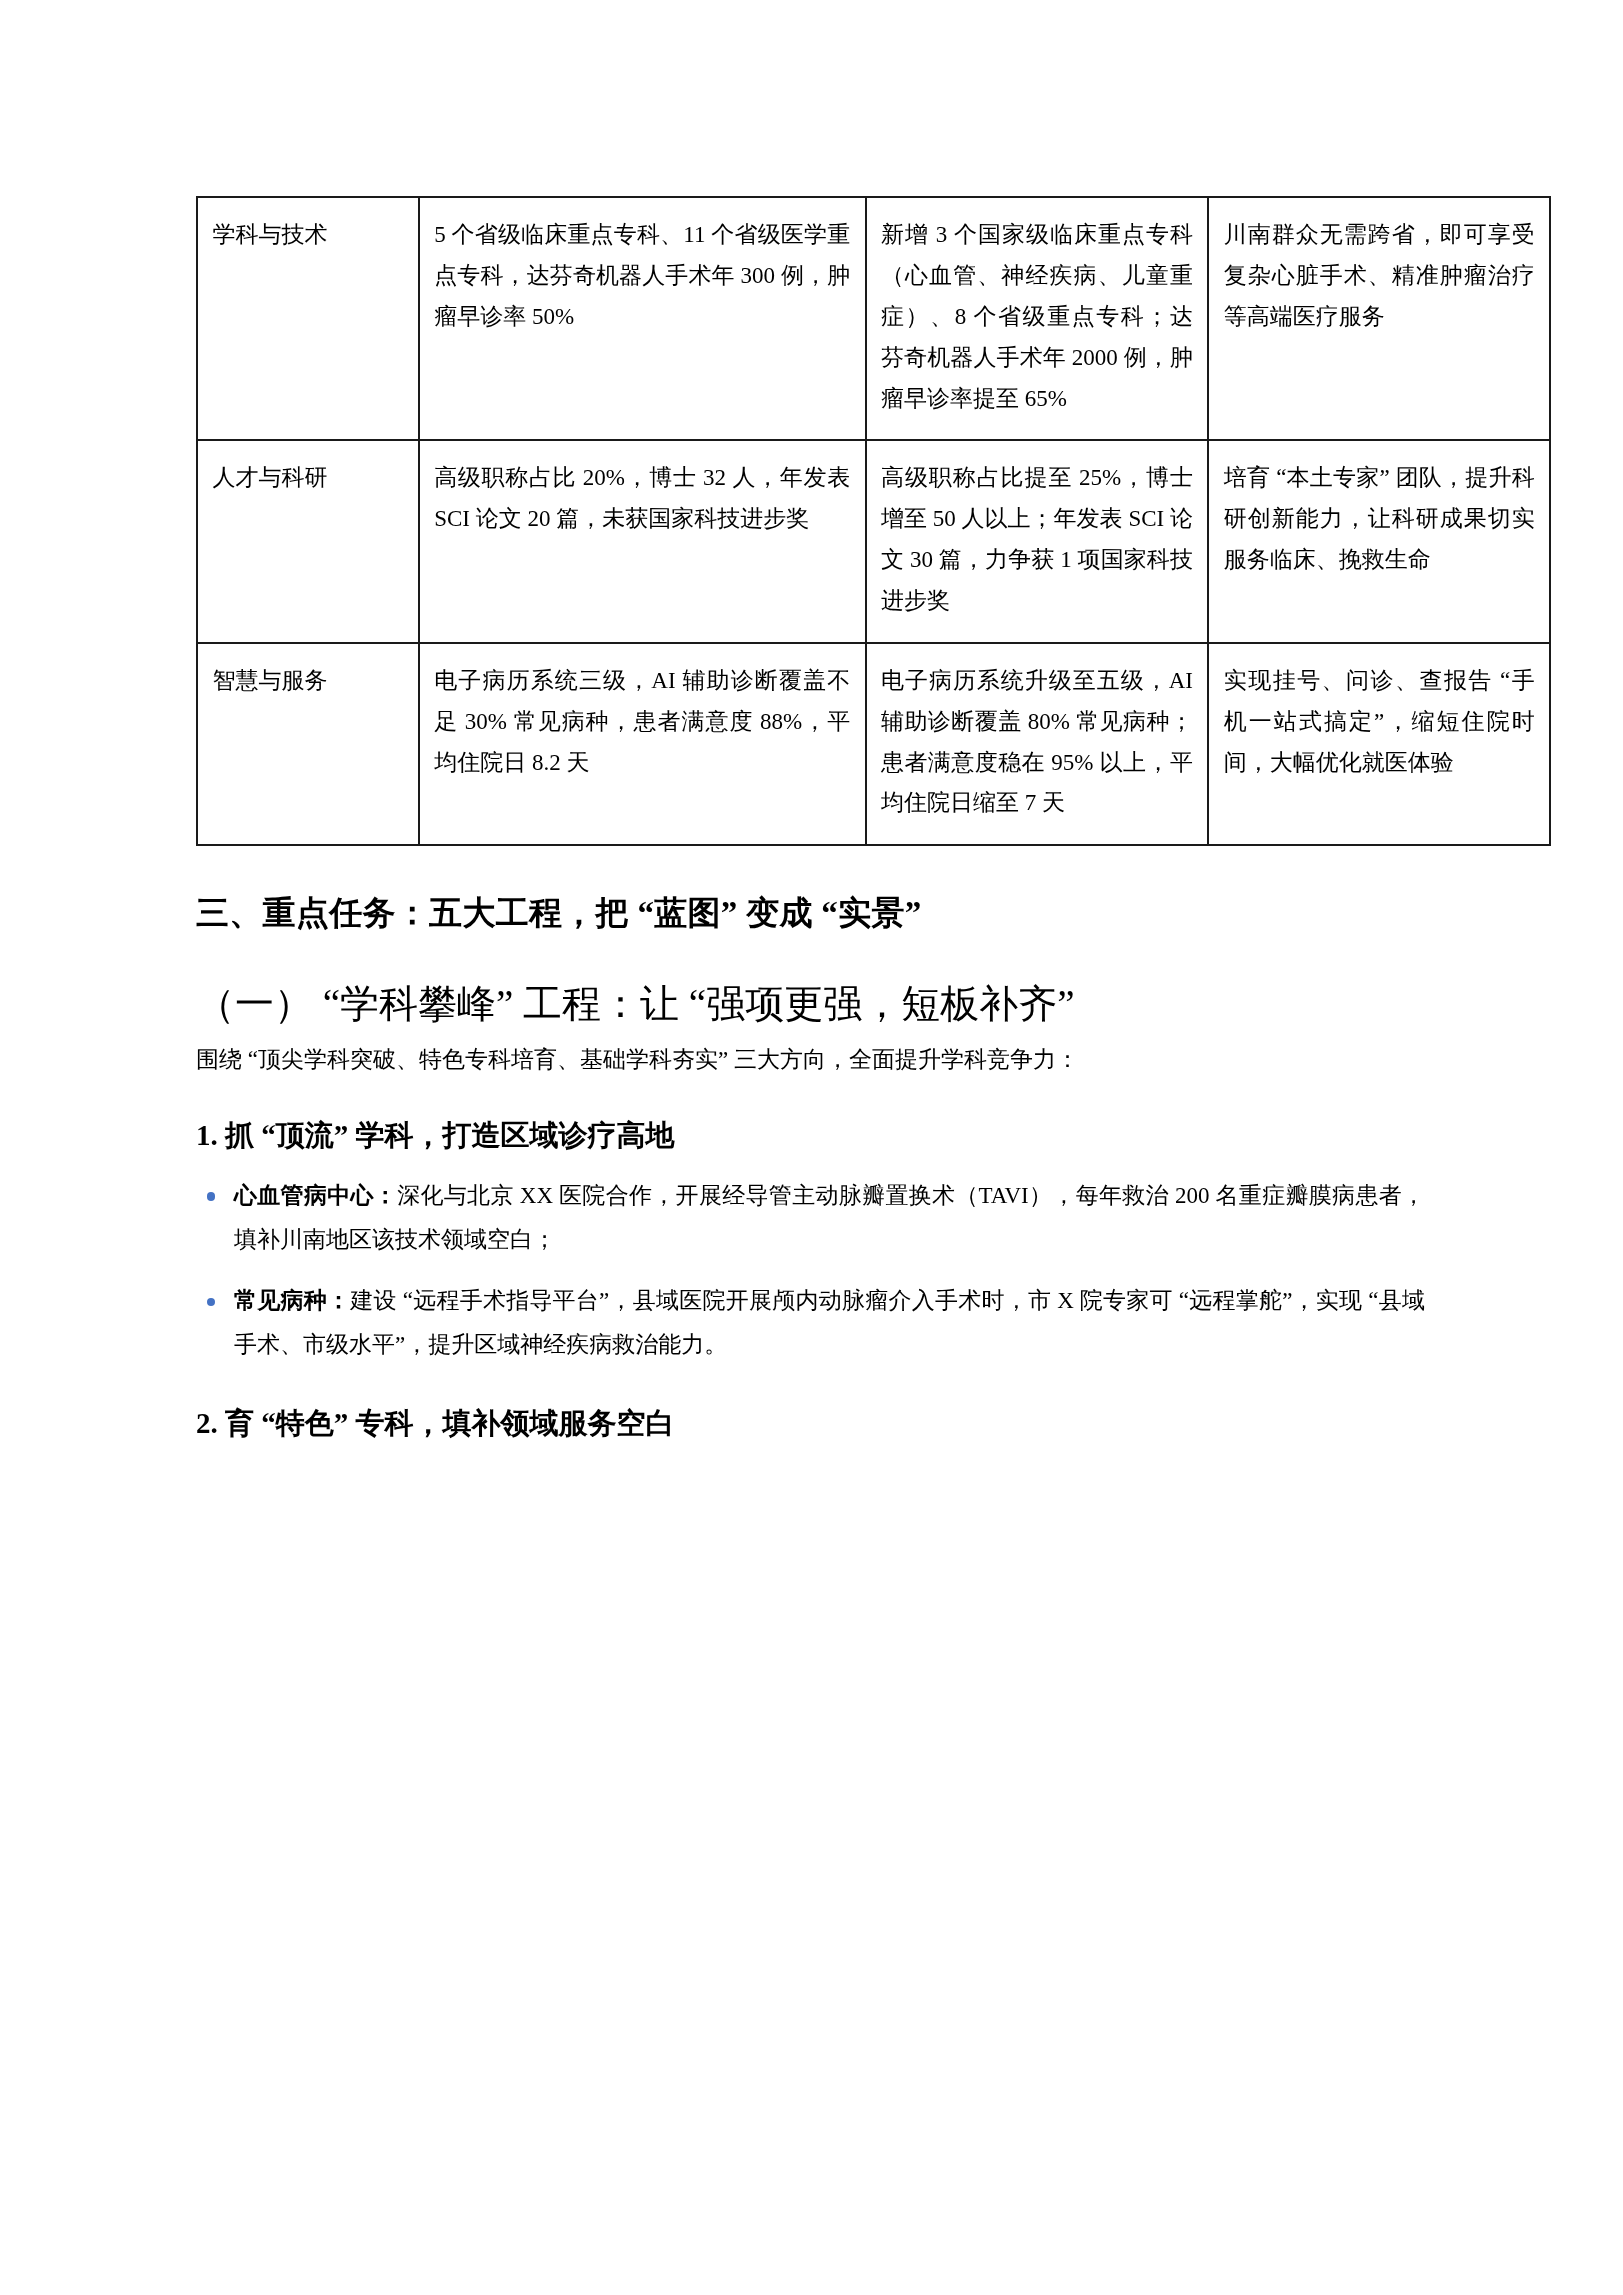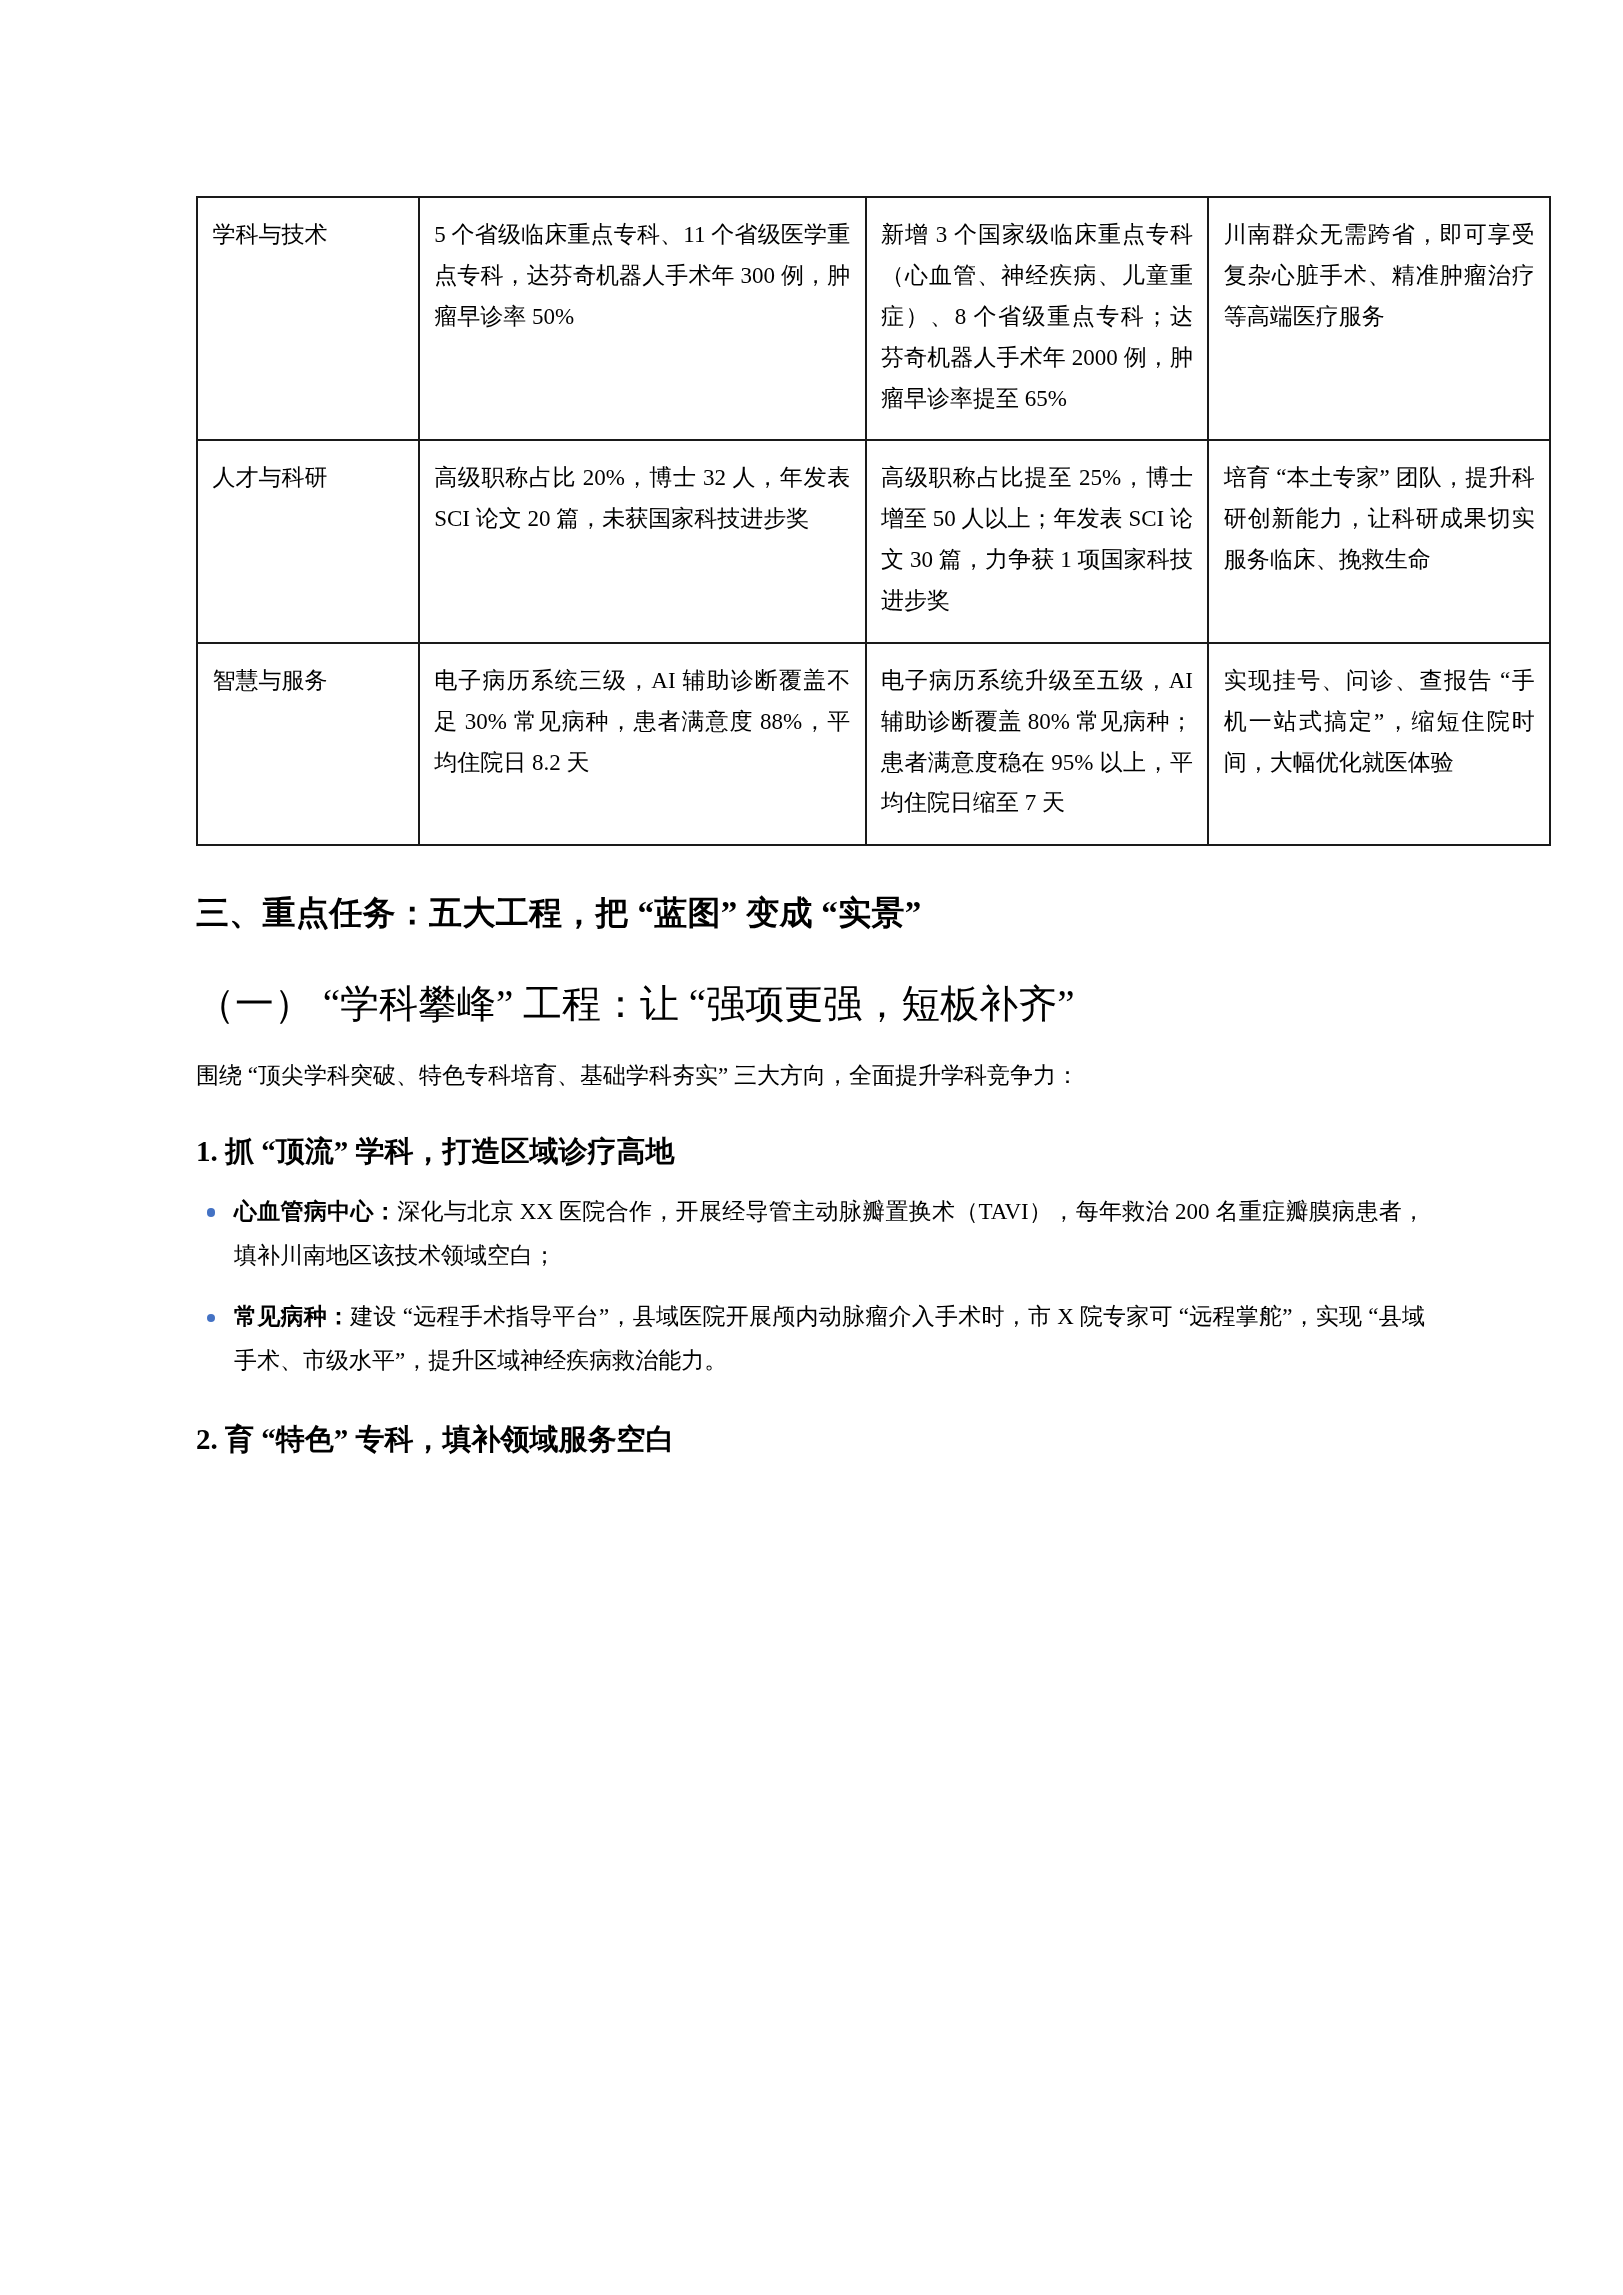--- a/index.html
+++ b/index.html
@@ -60,21 +60,21 @@
   }
   .h-sub {
     font-size: 39px;
     font-weight: normal;
     line-height: 1.5;
     margin: 37px 0 0 0;
   }
   .p-lead {
     font-size: 23px;
     line-height: 1.72;
-    margin: 22px 0 0 0;
+    margin: 6px 0 0 0;
     text-align: justify;
     text-justify: inter-ideograph;
   }
   .h-num {
     font-size: 29px;
     font-weight: bold;
     line-height: 1.5;
     margin: 34px 0 0 0;
   }
 

